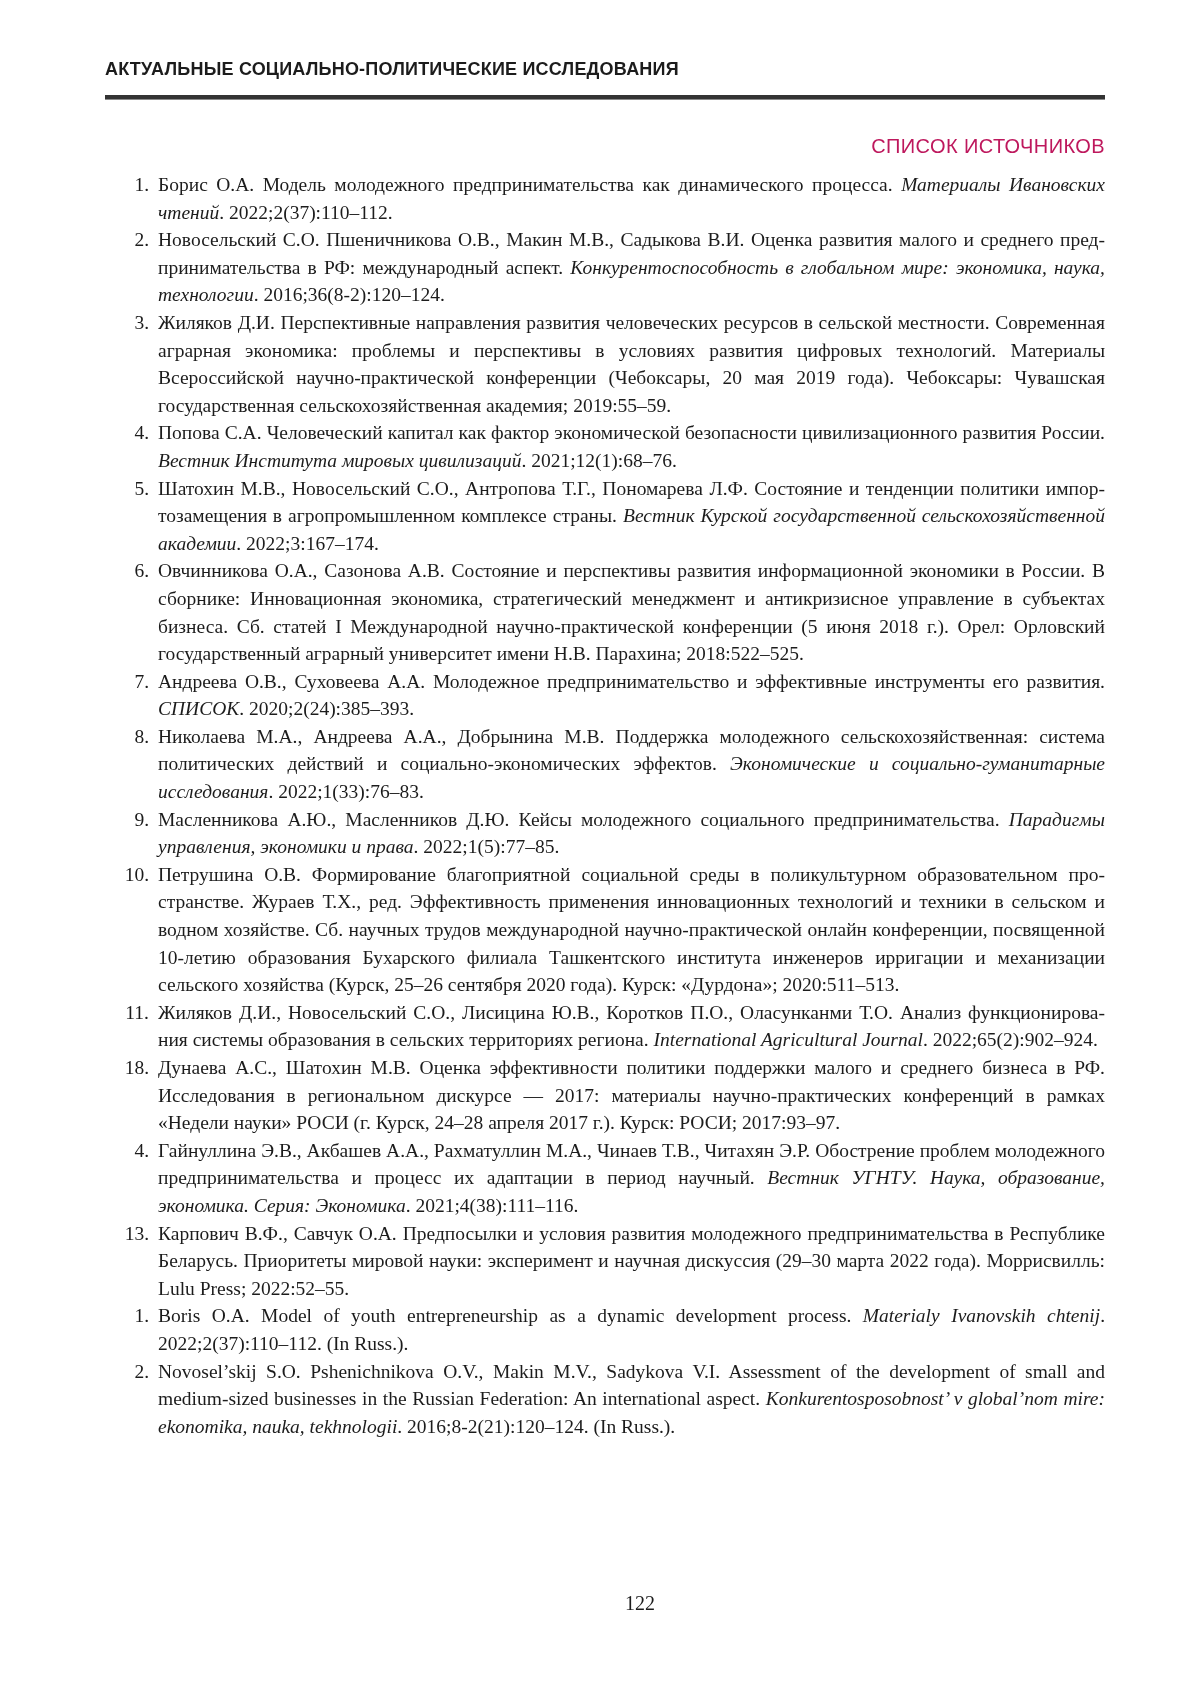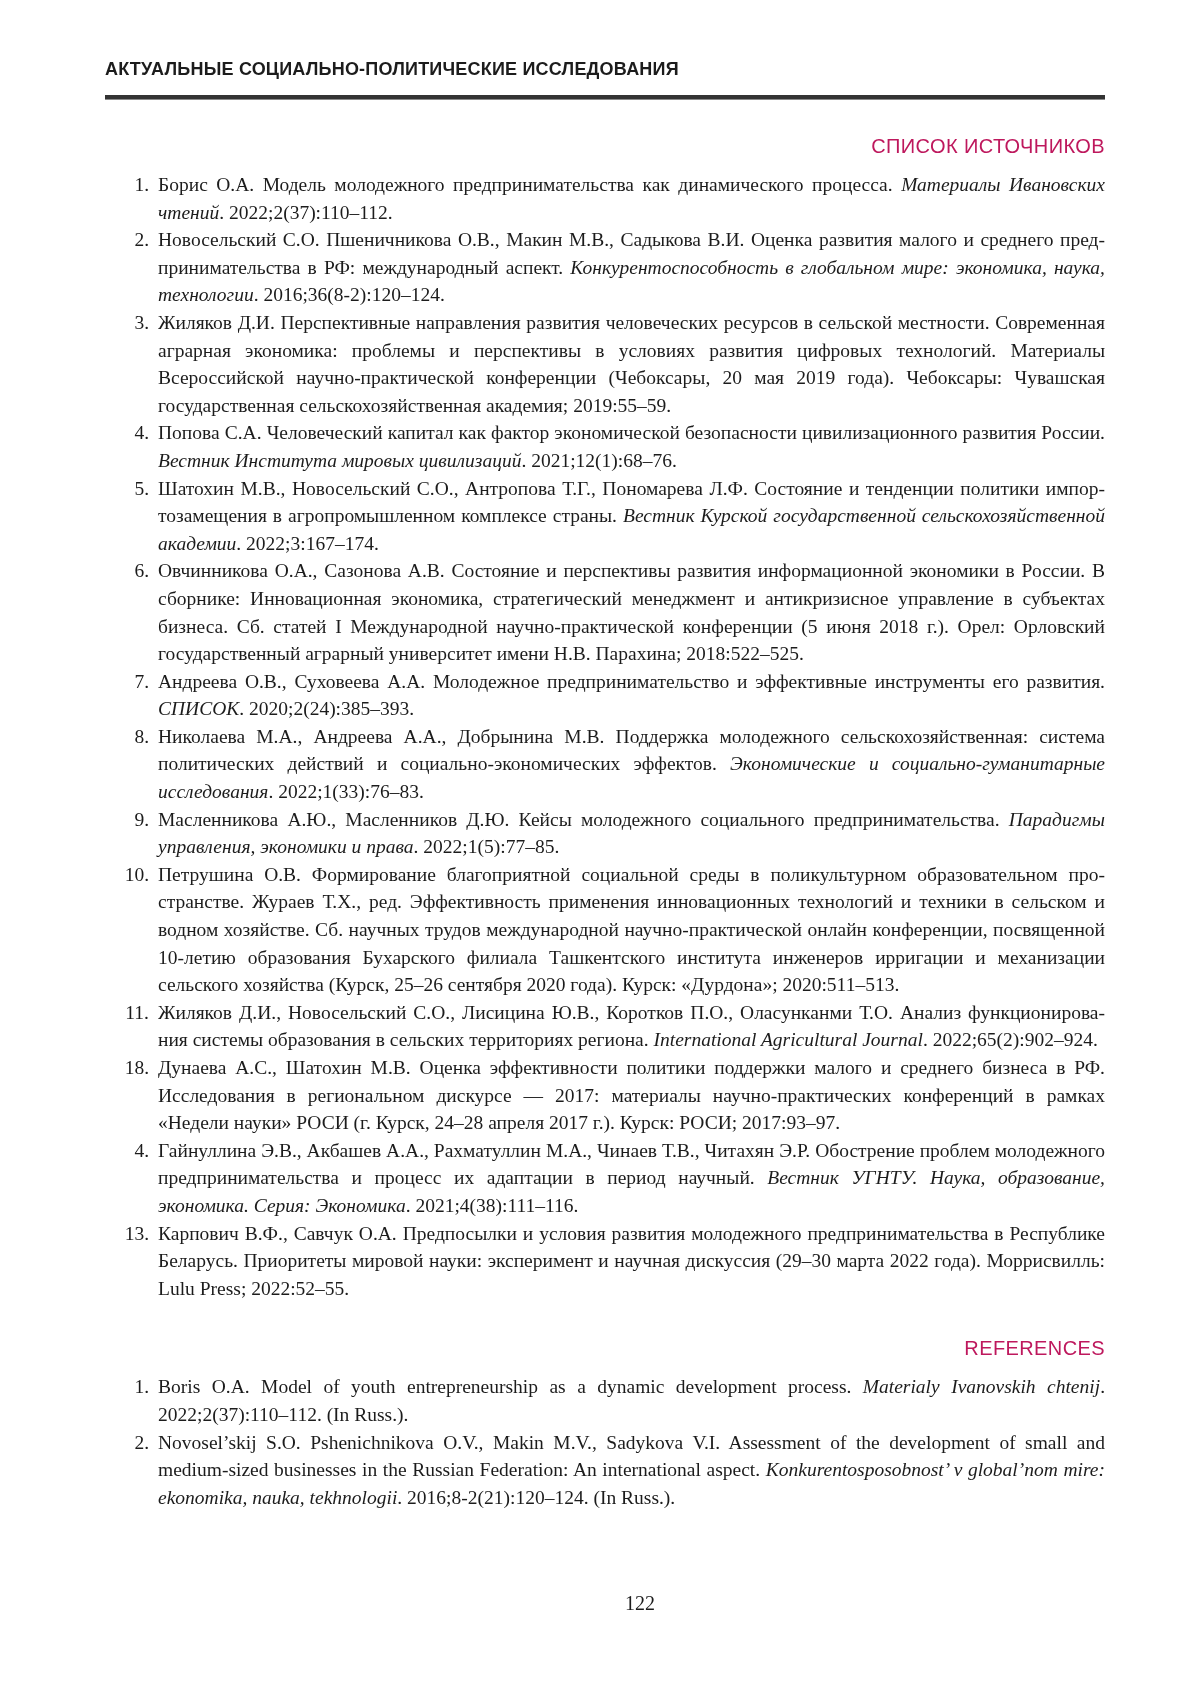--- a/index.html
+++ b/index.html
@@ -99,21 +99,20 @@
         <li><span class="num">7.</span><span>Андреева О.В., Суховеева А.А. Молодежное предпринимательство и эффективные инструменты его развития. </span><span class="it">СПИСОК</span><span>. 2020;2(24):385–393.</span></li>
         <li><span class="num">8.</span><span>Николаева М.А., Андреева А.А., Добрынина М.В. Поддержка молодежного сельскохозяйственная: система политических действий и социально-экономических эффектов. </span><span class="it">Экономические и социально-гуманитарные исследования</span><span>. 2022;1(33):76–83.</span></li>
         <li><span class="num">9.</span><span>Масленникова А.Ю., Масленников Д.Ю. Кейсы молодежного социального предпринимательства. </span><span class="it">Парадигмы управления, экономики и права</span><span>. 2022;1(5):77–85.</span></li>
         <li><span class="num">10.</span><span>Петрушина О.В. Формирование благоприятной социальной среды в поликультурном образовательном про­странстве. Жураев Т.Х., ред. Эффективность применения инновационных технологий и техники в сельском и водном хозяйстве. Сб. научных трудов международной научно-практической онлайн конференции, посвя­щенной 10-летию образования Бухарского филиала Ташкентского института инженеров ирригации и меха­низации сельского хозяйства (Курск, 25–26 сентября 2020 года). Курск: «Дурдона»; 2020:511–513.</span></li>
         <li><span class="num">11.</span><span>Жиляков Д.И., Новосельский С.О., Лисицина Ю.В., Коротков П.О., Оласунканми Т.О. Анализ функционирова­ния системы образования в сельских территориях региона. </span><span class="it">International Agricultural Journal</span><span>. 2022;65(2):902–924.</span></li>
         <li><span class="num">18.</span><span>Дунаева А.С., Шатохин М.В. Оценка эффективности политики поддержки малого и среднего бизнеса в РФ. Исследования в региональном дискурсе — 2017: материалы научно-практических конференций в рамках «Недели науки» РОСИ (г. Курск, 24–28 апреля 2017 г.). Курск: РОСИ; 2017:93–97.</span></li>
         <li><span class="num">4.</span><span>Гайнуллина Э.В., Акбашев А.А., Рахматуллин М.А., Чинаев Т.В., Читахян Э.Р. Обострение проблем молодеж­ного предпринимательства и процесс их адаптации в период научный. </span><span class="it">Вестник УГНТУ. Наука, образование, экономика. Серия: Экономика</span><span>. 2021;4(38):111–116.</span></li>
         <li><span class="num">13.</span><span>Карпович В.Ф., Савчук О.А. Предпосылки и условия развития молодежного предпринимательства в Респу­блике Беларусь. Приоритеты мировой науки: эксперимент и научная дискуссия (29–30 марта 2022 года). Мор­рисвилль: Lulu Press; 2022:52–55.</span></li>
       </ol>
 
-    <h2 class="section-heading">REFERENCES</h2>
     <ol class="ref-list">
         <li><span class="num">1.</span><span>Boris O.A. Model of youth entrepreneurship as a dynamic development process. </span><span class="it">Materialy Ivanovskih chtenij</span><span>. 2022;2(37):110–112. (In Russ.).</span></li>
         <li><span class="num">2.</span><span>Novosel’skij S.O. Pshenichnikova O.V., Makin M.V., Sadykova V.I. Assessment of the development of small and medium-sized businesses in the Russian Federation: An international aspect. </span><span class="it">Konkurentosposobnost’ v global’nom mire: ekonomika, nauka, tekhnologii</span><span>. 2016;8-2(21):120–124. (In Russ.).</span></li>
       </ol>
   </div>
 
   <div class="page-number">122</div>
 </div>
 
 </body></html>

